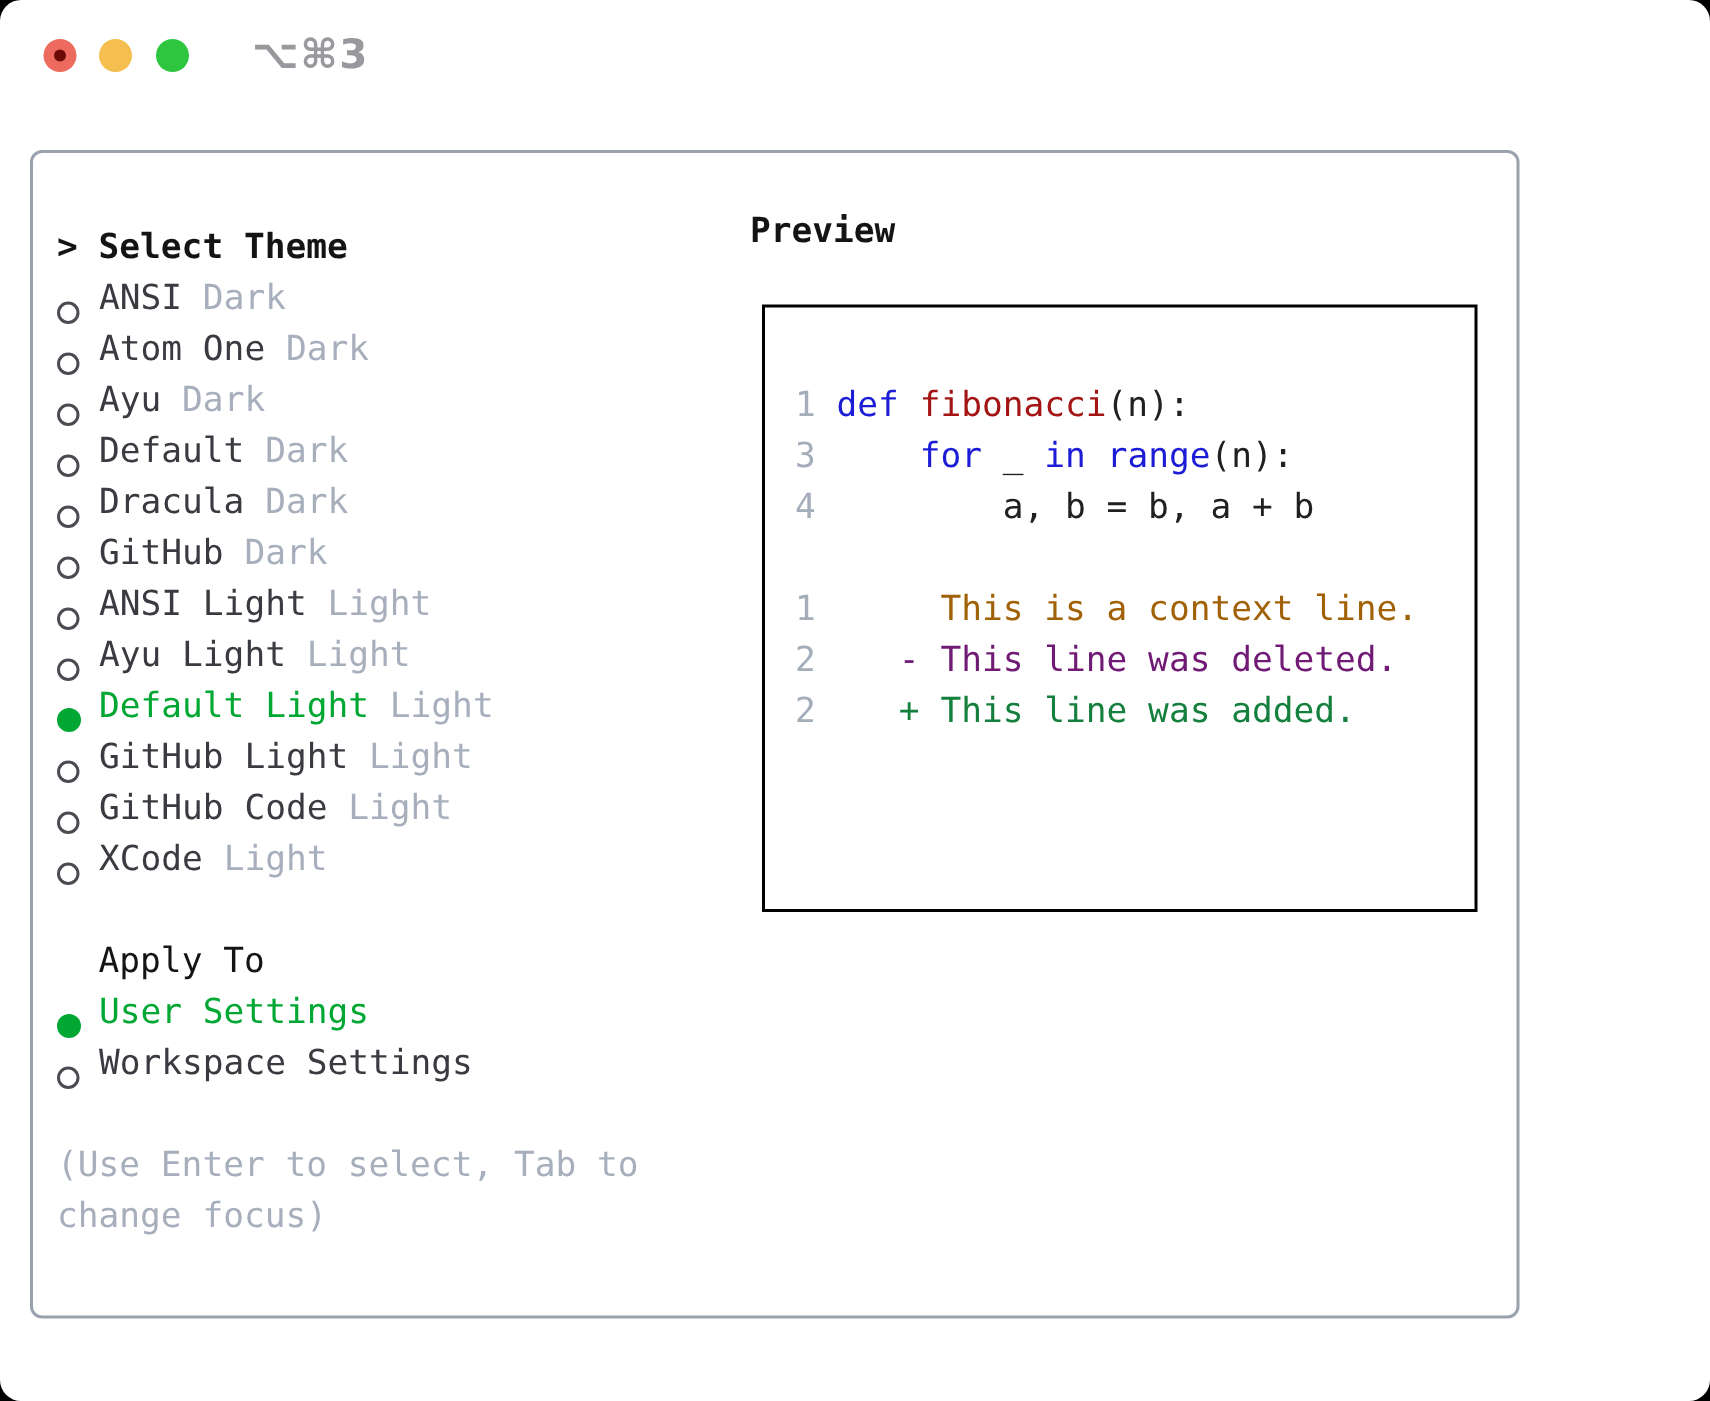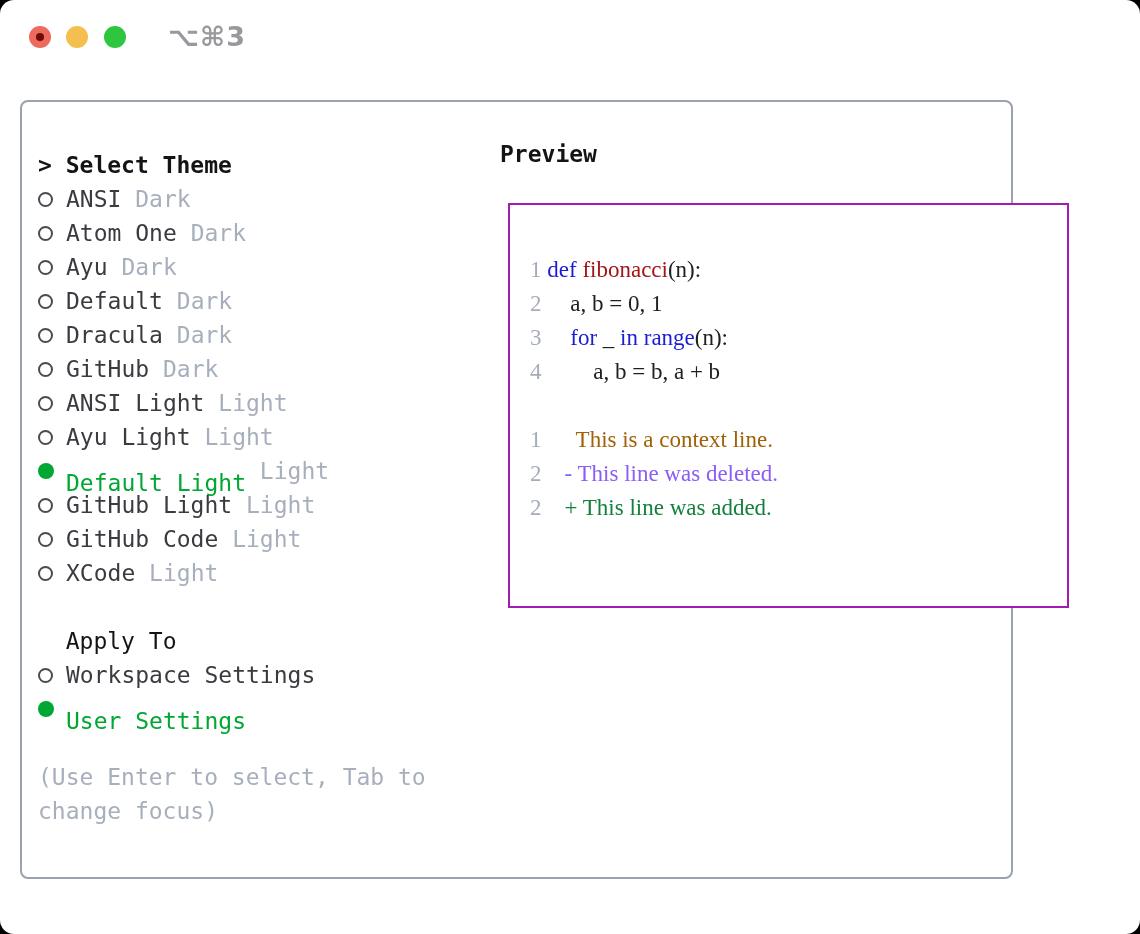--- a/index.html
+++ b/index.html
@@ -35,21 +35,21 @@
   .main-box {
     position:absolute; left:20px; top:100px;
     width:993px; height:779px;
     border:2px solid #9aa3ad;
     border-radius:8px;
     background:#fff;
   }
 
   
   .left-col { position:absolute; left:38px; top:148px; }
-  .row { height:34px; line-height:34px; white-space:pre; display:flex; align-items:center; }
+  .row { height:34px; line-height:34px; white-space:pre; display:flex; align-items:flex-end; }
   .hdr-row { height:34px; line-height:34px; white-space:pre; font-weight:bold; color:#141416; }
   .sub-hdr { height:34px; line-height:34px; white-space:pre; color:#141416; }
   .radio {
     flex:0 0 auto;
     width:15px; height:15px; border-radius:50%;
     border:2px solid #4b4c52;
     margin-right:13px;
   }
   .radio.on { border:none; background:#00a732; width:16px; height:16px; margin-right:12px; }
   .name { color:#3a3b40; }
@@ -64,33 +64,32 @@
   }
 
   
   .preview-title {
     position:absolute; left:500px; top:137px;
     height:34px; line-height:34px;
     font-weight:bold; color:#141416;
   }
   .preview-box {
     position:absolute; left:508px; top:203px;
-    width:561px; height:405px;
-    border:2px solid #a21caf;
+    width:477px; height:405px;
+    border:2px solid #000000;
     background:#fff;
-    font-family:Liberation Serif, serif;
   }
   .code { position:absolute; left:20px; top:48px; }
   .cline { height:34px; line-height:34px; white-space:pre; }
   .ln  { color:#a4adba; }
   .kw  { color:#1c1cd6; }
   .fn  { color:#a31515; }
   .tx  { color:#202023; }
   .ctx { color:#a16207; }
-  .del { color:#8b5cf6; }
+  .del { color:#701a75; }
   .add { color:#15803d; }
 </style>
 </head>
 <body>
 
 <div class="titlebar">
   <span class="tl red">
       <span class="dot"></span>
     </span>
   <span class="tl yellow"></span>
@@ -112,33 +111,32 @@
       <div class="row"><span class="radio"></span><span class="name">ANSI Light</span><span class="variant"> Light</span></div>
       <div class="row"><span class="radio"></span><span class="name">Ayu Light</span><span class="variant"> Light</span></div>
       <div class="row"><span class="radio on"></span><span class="name sel">Default Light</span><span class="variant"> Light</span></div>
       <div class="row"><span class="radio"></span><span class="name">GitHub Light</span><span class="variant"> Light</span></div>
       <div class="row"><span class="radio"></span><span class="name">GitHub Code</span><span class="variant"> Light</span></div>
       <div class="row"><span class="radio"></span><span class="name">XCode</span><span class="variant"> Light</span></div>
     </div>
   <div class="gap"></div>
   <div class="sub-hdr">  <span>Apply To</span></div>
   <div id="apply-list">
+      <div class="row"><span class="radio on"></span><span class="name sel">User Settings</span></div>
       <div class="row"><span class="radio"></span><span class="name">Workspace Settings</span></div>
-      <div class="row"><span class="radio on"></span><span class="name sel">User Settings</span></div>
     </div>
 </div>
 
 <div class="hint">(Use Enter to select, Tab to
 change focus)</div>
 
 <div class="preview-title">Preview</div>
 <div class="preview-box">
   <div class="code" id="code-block">
       <div class="cline"><span class="ln">1 </span><span class="kw">def</span><span class="tx"> </span><span class="fn">fibonacci</span><span class="tx">(n):</span></div>
-      <div class="cline"><span class="ln">2 </span><span class="tx">    a, b = 0, 1</span></div>
       <div class="cline"><span class="ln">3 </span><span class="tx">    </span><span class="kw">for</span><span class="tx"> _ </span><span class="kw">in</span><span class="tx"> </span><span class="kw">range</span><span class="tx">(n):</span></div>
       <div class="cline"><span class="ln">4 </span><span class="tx">        a, b = b, a + b</span></div>
       <div class="cline"></div>
       <div class="cline"><span class="ln">1</span><span class="ctx">      This is a context line.</span></div>
       <div class="cline"><span class="ln">2</span><span class="del">    - This line was deleted.</span></div>
       <div class="cline"><span class="ln">2</span><span class="add">    + This line was added.</span></div>
     </div>
 </div>
 
 </body></html>

